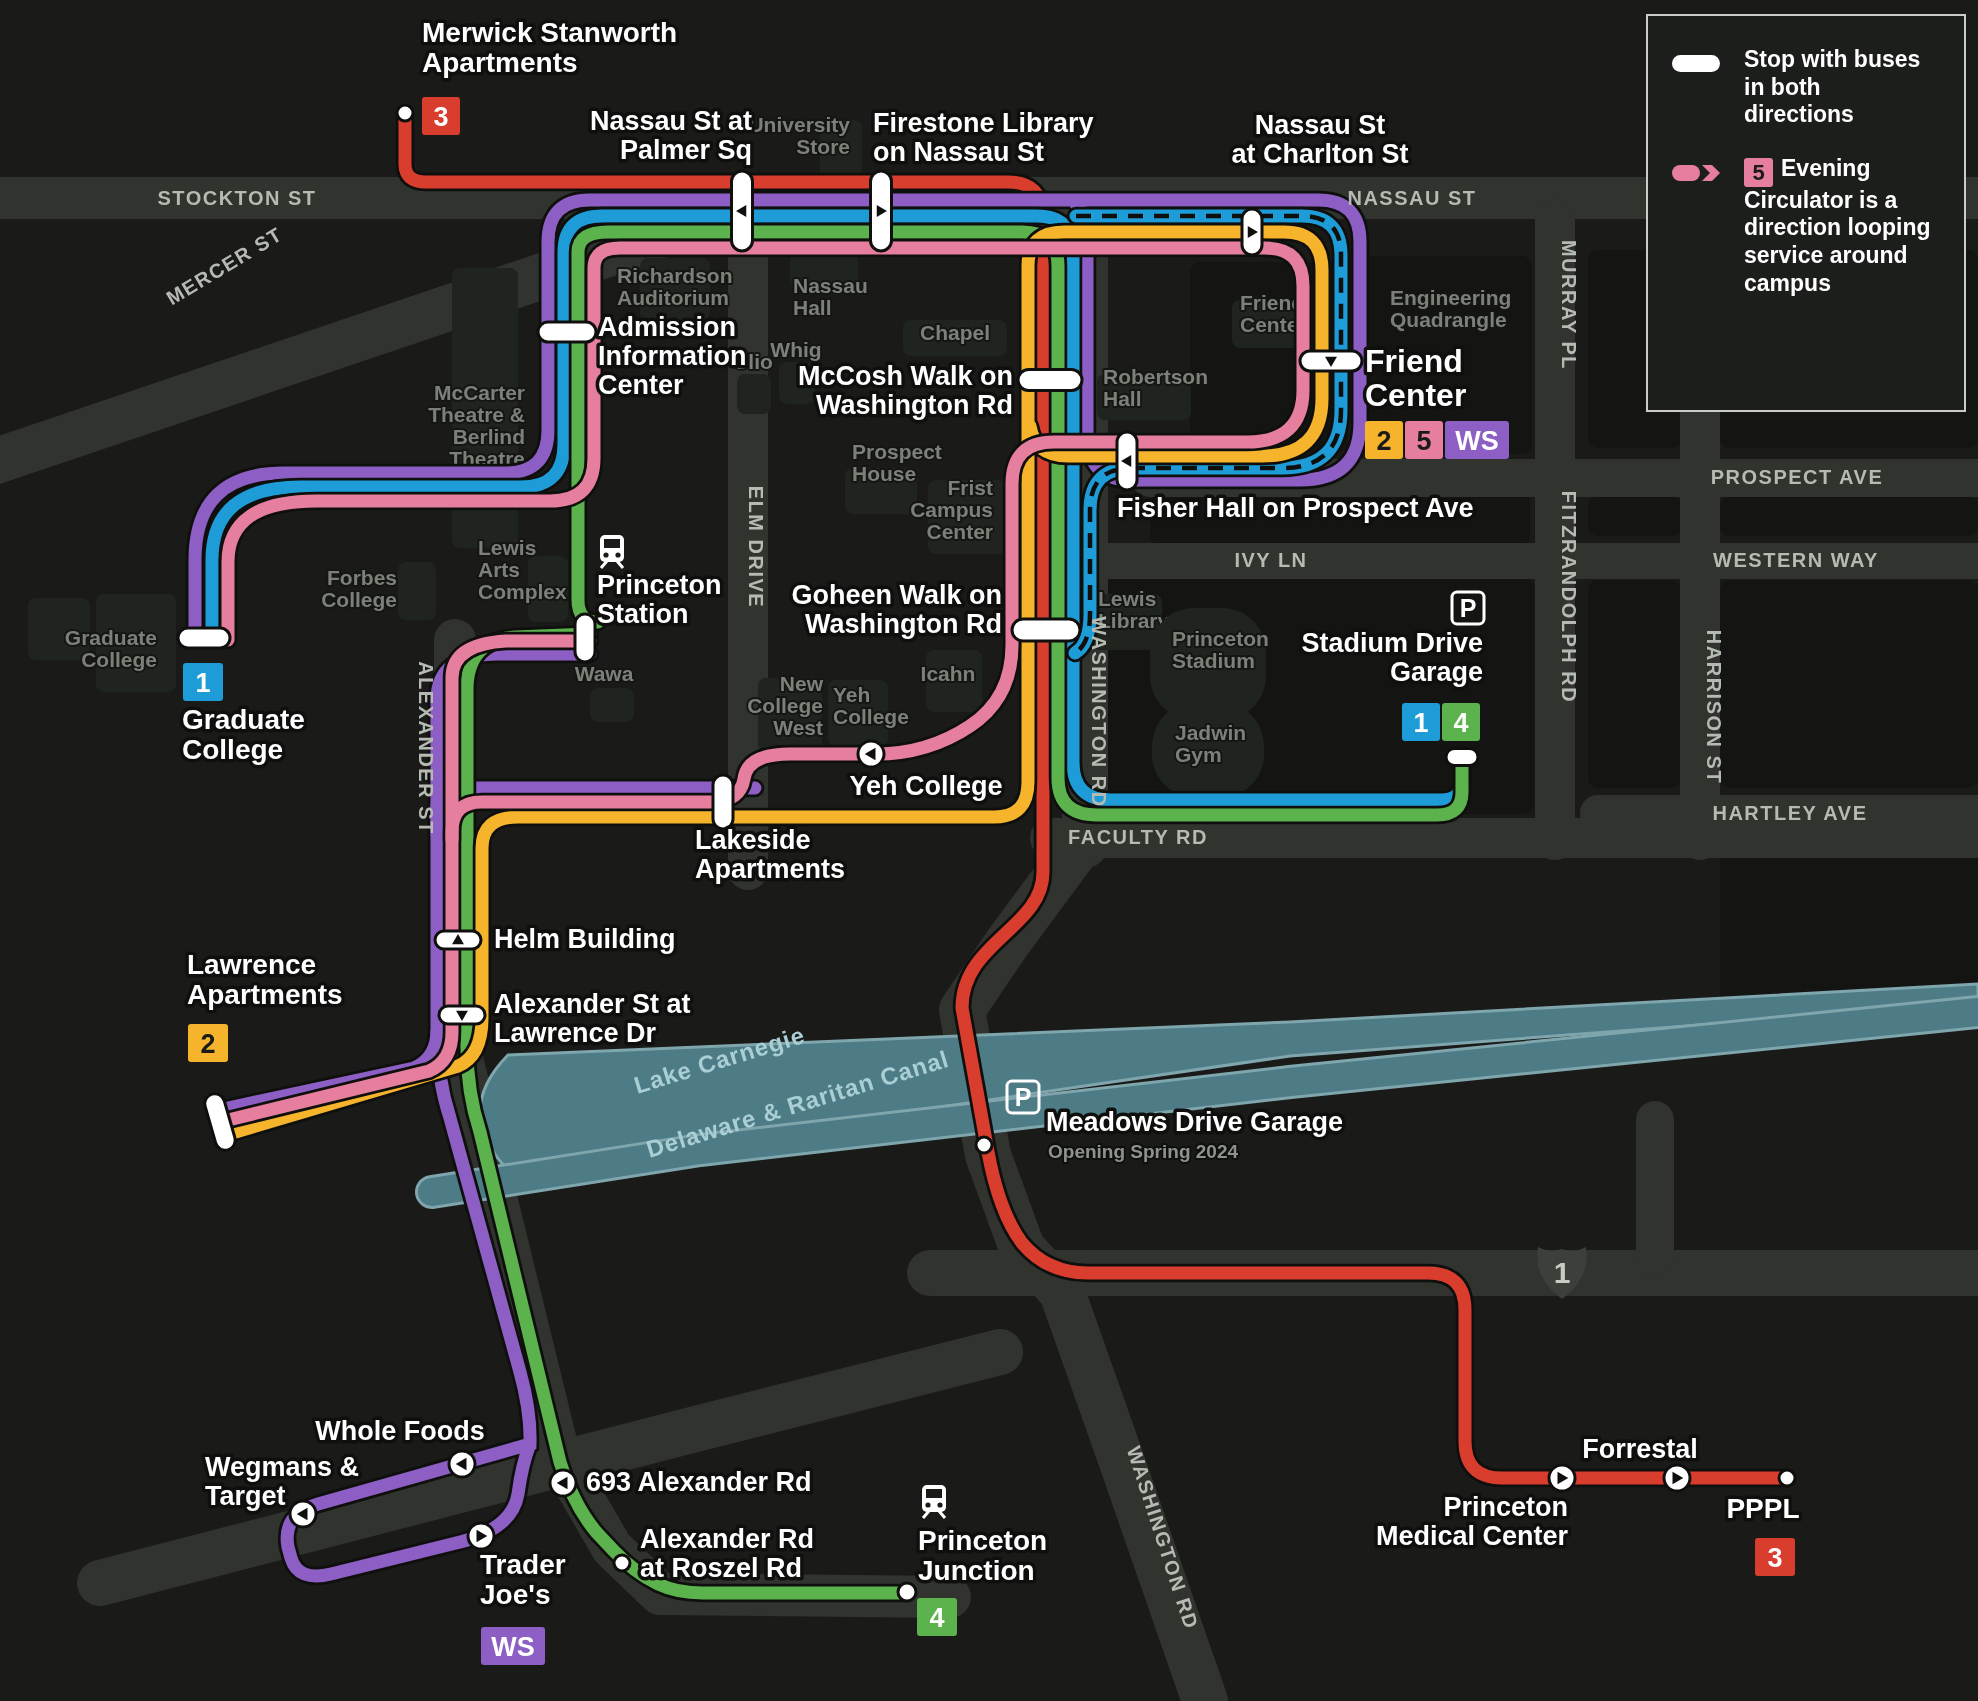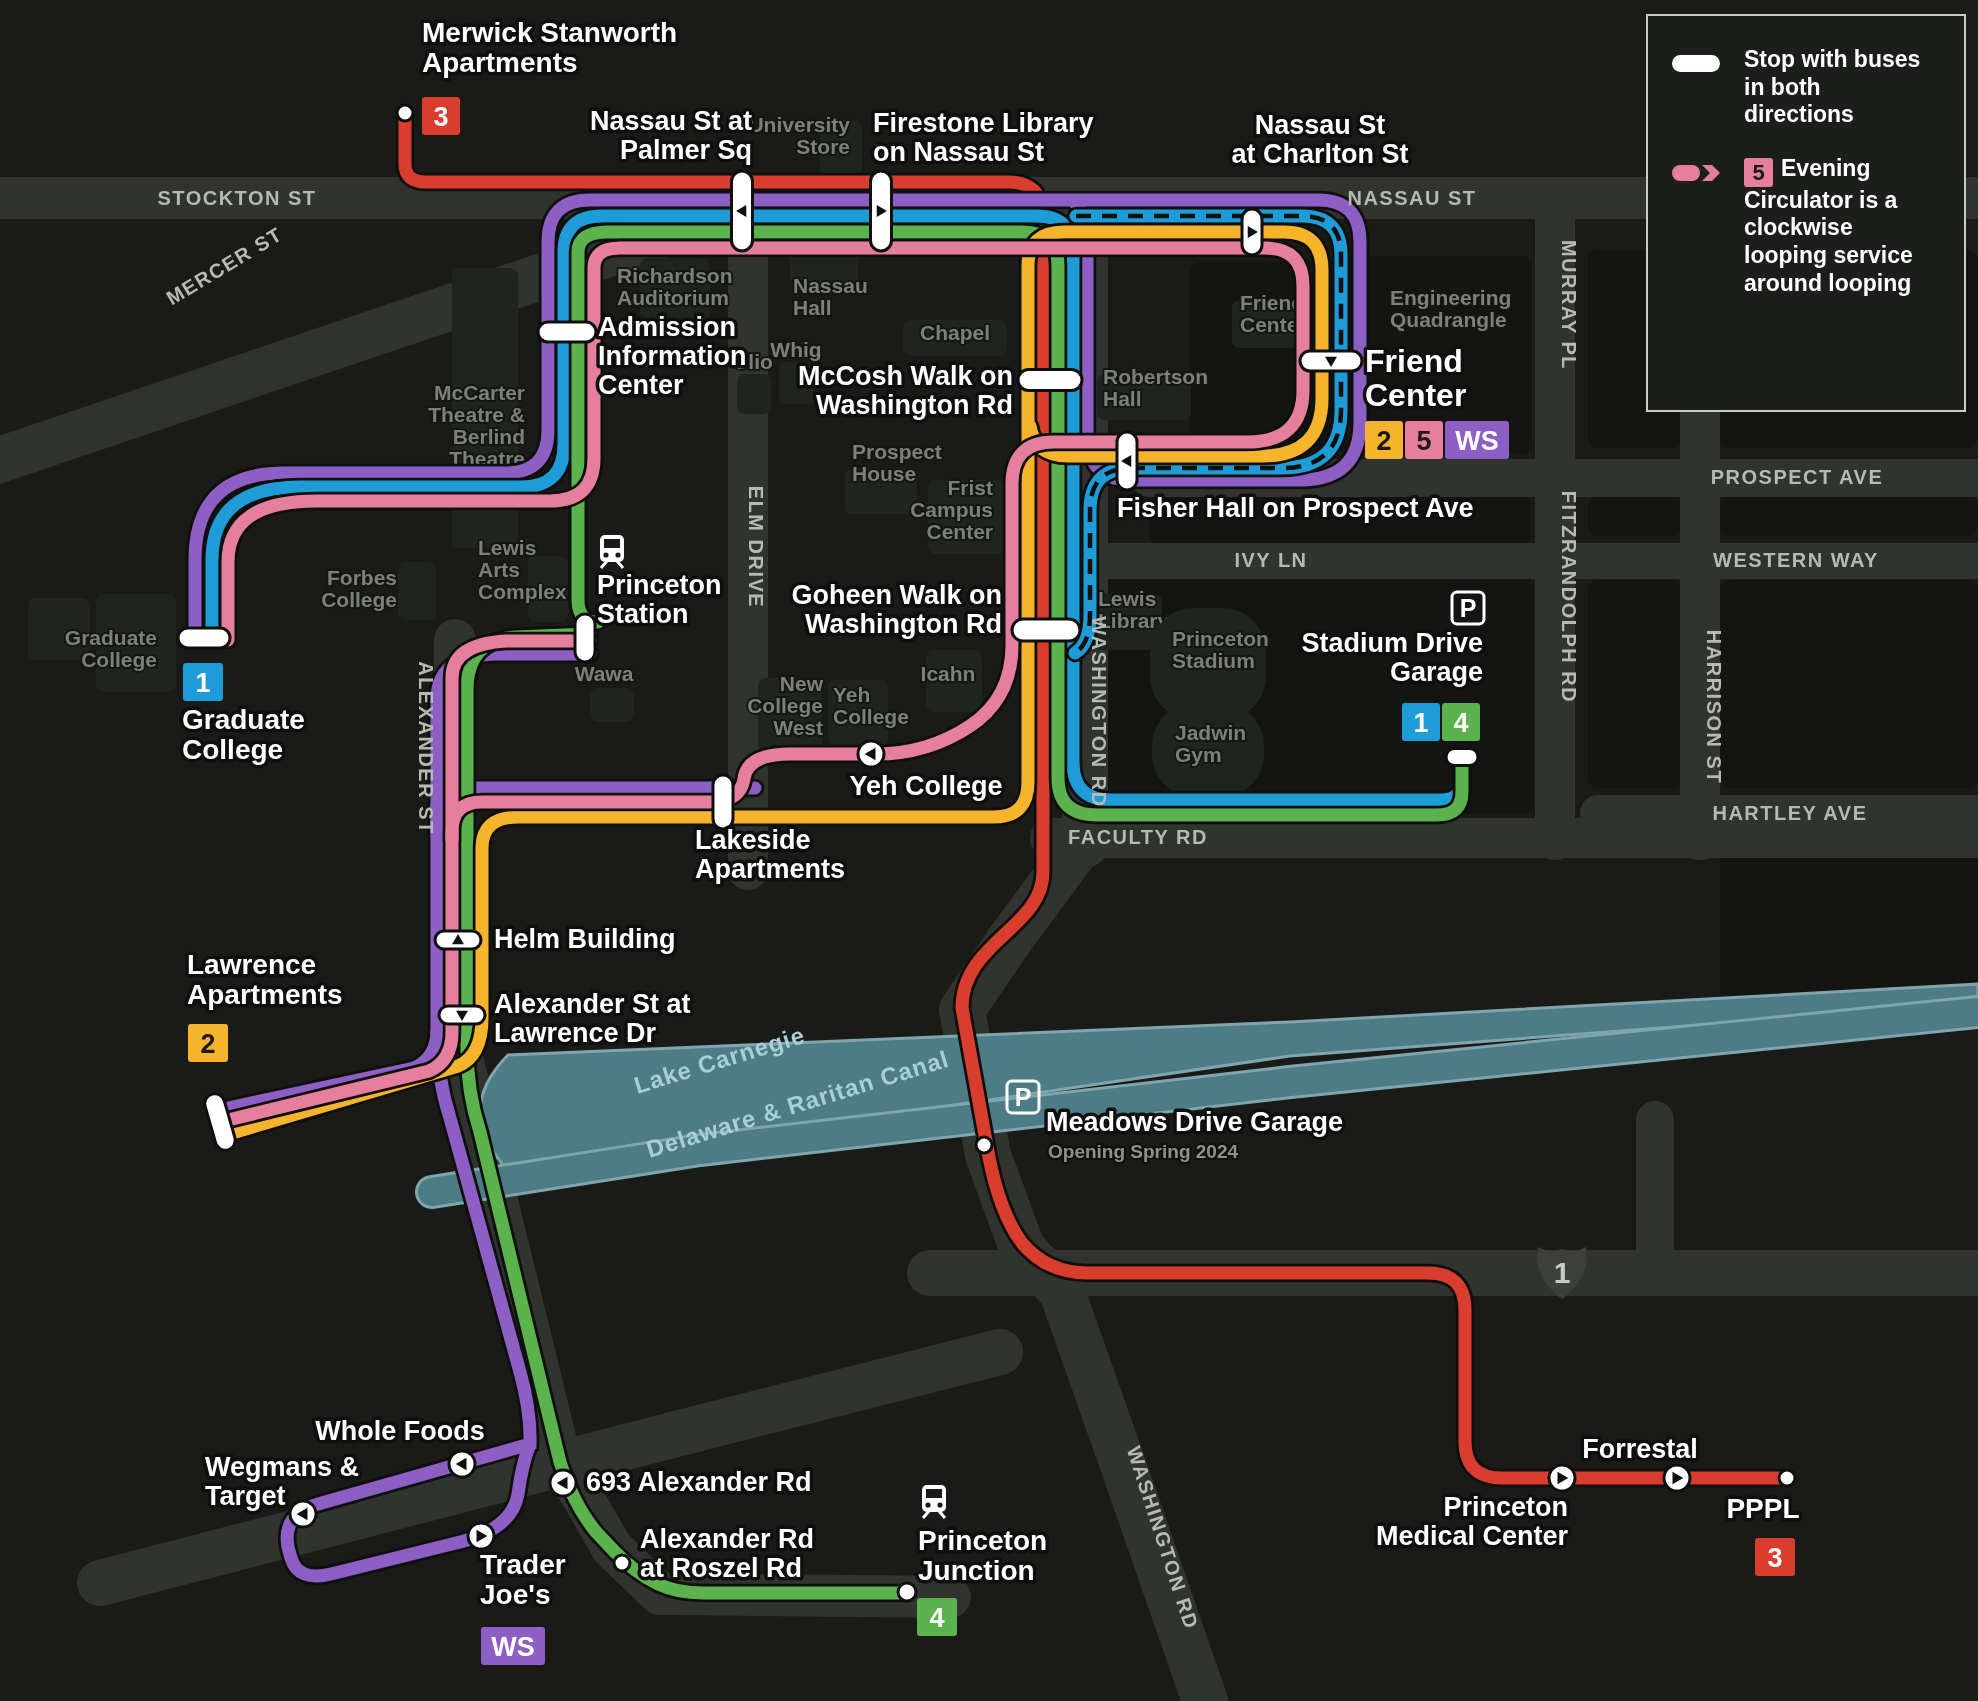--- a/index.html
+++ b/index.html
@@ -401,17 +401,17 @@
     </div>
     <div class="lg-text">Stop with buses in both directions</div>
   </div>
   <div class="lg-item">
     <div class="lg-icon">
       <svg width="54" height="26">
             <rect x="2" y="6" width="28" height="16" rx="8" fill="#e57f9d"></rect>
       <path d="M 32 6 L 42 6 L 50 14 L 42 22 L 32 22 L 40 14 Z" fill="#e57f9d"></path>
           </svg>
     </div>
-    <div class="lg-text"><span class="lg-badge b-pink">5</span><span>Evening Circulator is a clockwise looping service around looping</span></div>
+    <div class="lg-text"><span class="lg-badge b-pink">5</span><span>Evening Circulator is a direction looping service around campus</span></div>
   </div>
 </div>
 
 </div>
 
 </body></html>

